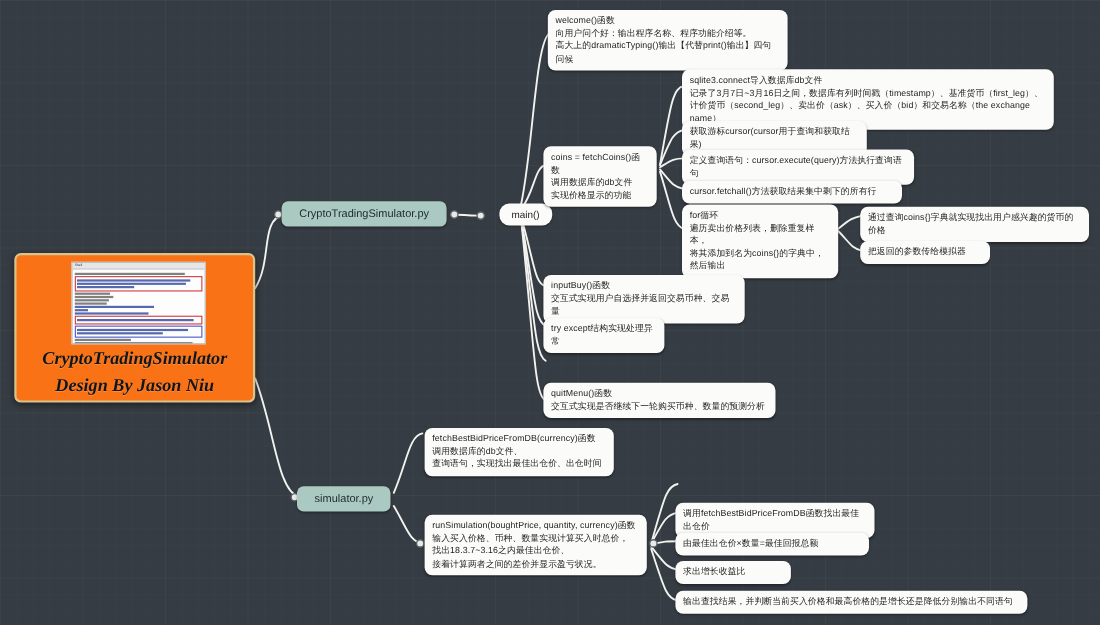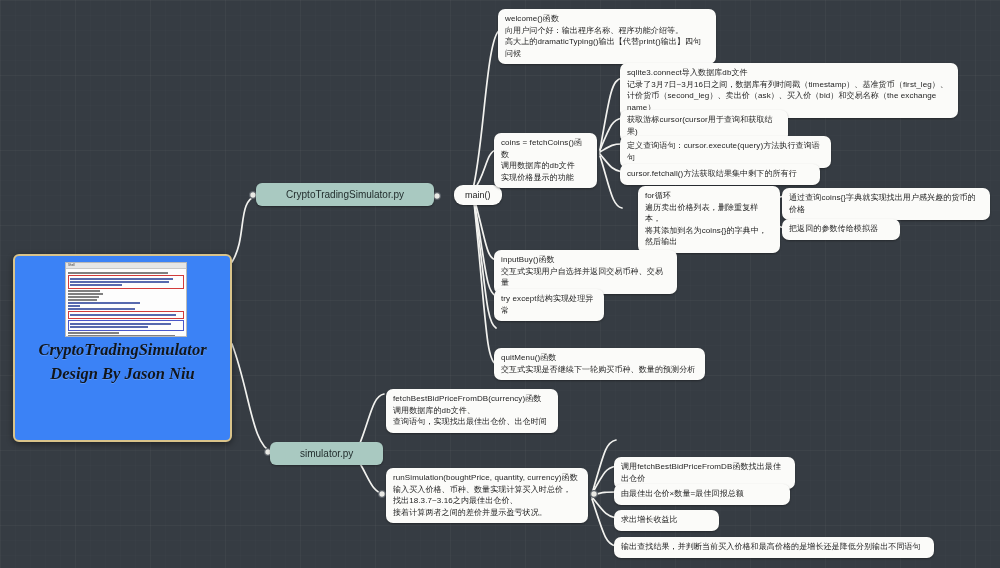--- a/index.html
+++ b/index.html
@@ -30,43 +30,42 @@
     font-size:8px;line-height:11.5px;
     box-shadow:0 1px 2px rgba(0,0,0,.35);
     white-space:pre-line;
     letter-spacing:.1px;
   }
 
   
   .pill{
     background:#a9c9c1;color:#1f2a2a;
     border-radius:6px;
-    padding:5px 30px;
+    padding:5px 16px;
     font-size:10px;line-height:13px;
     text-align:center;
     box-shadow:0 1px 2px rgba(0,0,0,.35);
     white-space:nowrap;
   }
   .mainpill{
     background:#fbfbf9;color:#1d1d1d;
     border-radius:9px;padding:4px 11px;
     font-size:9px;line-height:12px;text-align:center;white-space:nowrap;
     box-shadow:0 1px 2px rgba(0,0,0,.35);
     margin-left:22px;
   }
 
   
   #hero{
-    left:13px;top:230px;width:219px;height:188px;
-    background:#3b82f6;
+    left:13px;top:230px;width:219px;height:136px;
+    background:#f97316;
     border:2px solid #d9c38a;
     border-radius:6px;
     box-shadow:0 2px 6px rgba(0,0,0,.45);
     overflow:hidden;
-    margin-top:24px;
   }
   #hero .shot{
     position:absolute;left:50px;top:6px;width:120px;height:73px;
     background:#fdfdfd;border:1px solid #b9b9b9;overflow:hidden;
   }
   #hero .shot .bar{height:5px;background:#e6e6e6;border-bottom:1px solid #c8c8c8;
       font-size:3px;line-height:5px;color:#333;padding-left:2px;}
   #hero .shot .body{padding:2px 2px;}
   #hero .shot .ln{height:2px;margin:1px 0;background:#3a4fa0;opacity:.85;}
   #hero .shot .ln.g{background:#4a4a4a;opacity:.7;}
@@ -171,21 +170,21 @@
 高大上的dramaticTyping()输出【代替print()输出】四句问候</div>
   <div class="node note" style="left:620px;top:63px;width:338px;">sqlite3.connect导入数据库db文件
 记录了3月7日~3月16日之间，数据库有列时间戳（timestamp）、基准货币（first_leg）、
 计价货币（second_leg）、卖出价（ask）、买入价（bid）和交易名称（the exchange name）</div>
   <div class="node note" style="left:494px;top:133px;width:103px;">coins = fetchCoins()函数
 调用数据库的db文件
 实现价格显示的功能</div>
   <div class="node note" style="left:620px;top:110px;width:168px;">获取游标cursor(cursor用于查询和获取结果)</div>
   <div class="node note" style="left:620px;top:136px;width:211px;">定义查询语句：cursor.execute(query)方法执行查询语句</div>
   <div class="node note" style="left:620px;top:164px;width:200px;">cursor.fetchall()方法获取结果集中剩下的所有行</div>
-  <div class="node note" style="left:620px;top:186px;width:142px;margin-left:18px;">for循环
+  <div class="node note" style="left:620px;top:186px;width:142px;">for循环
 遍历卖出价格列表，删除重复样本，
 将其添加到名为coins{}的字典中，
 然后输出</div>
   <div class="node note" style="left:782px;top:188px;width:208px;">通过查询coins{}字典就实现找出用户感兴趣的货币的价格</div>
   <div class="node note" style="left:782px;top:219px;width:118px;">把返回的参数传给模拟器</div>
 
   <div class="node note" style="left:494px;top:250px;width:183px;">inputBuy()函数
 交互式实现用户自选择并返回交易币种、交易量</div>
   <div class="node note" style="left:494px;top:289px;width:110px;">try except结构实现处理异常</div>
   <div class="node note" style="left:494px;top:348px;width:211px;">quitMenu()函数

